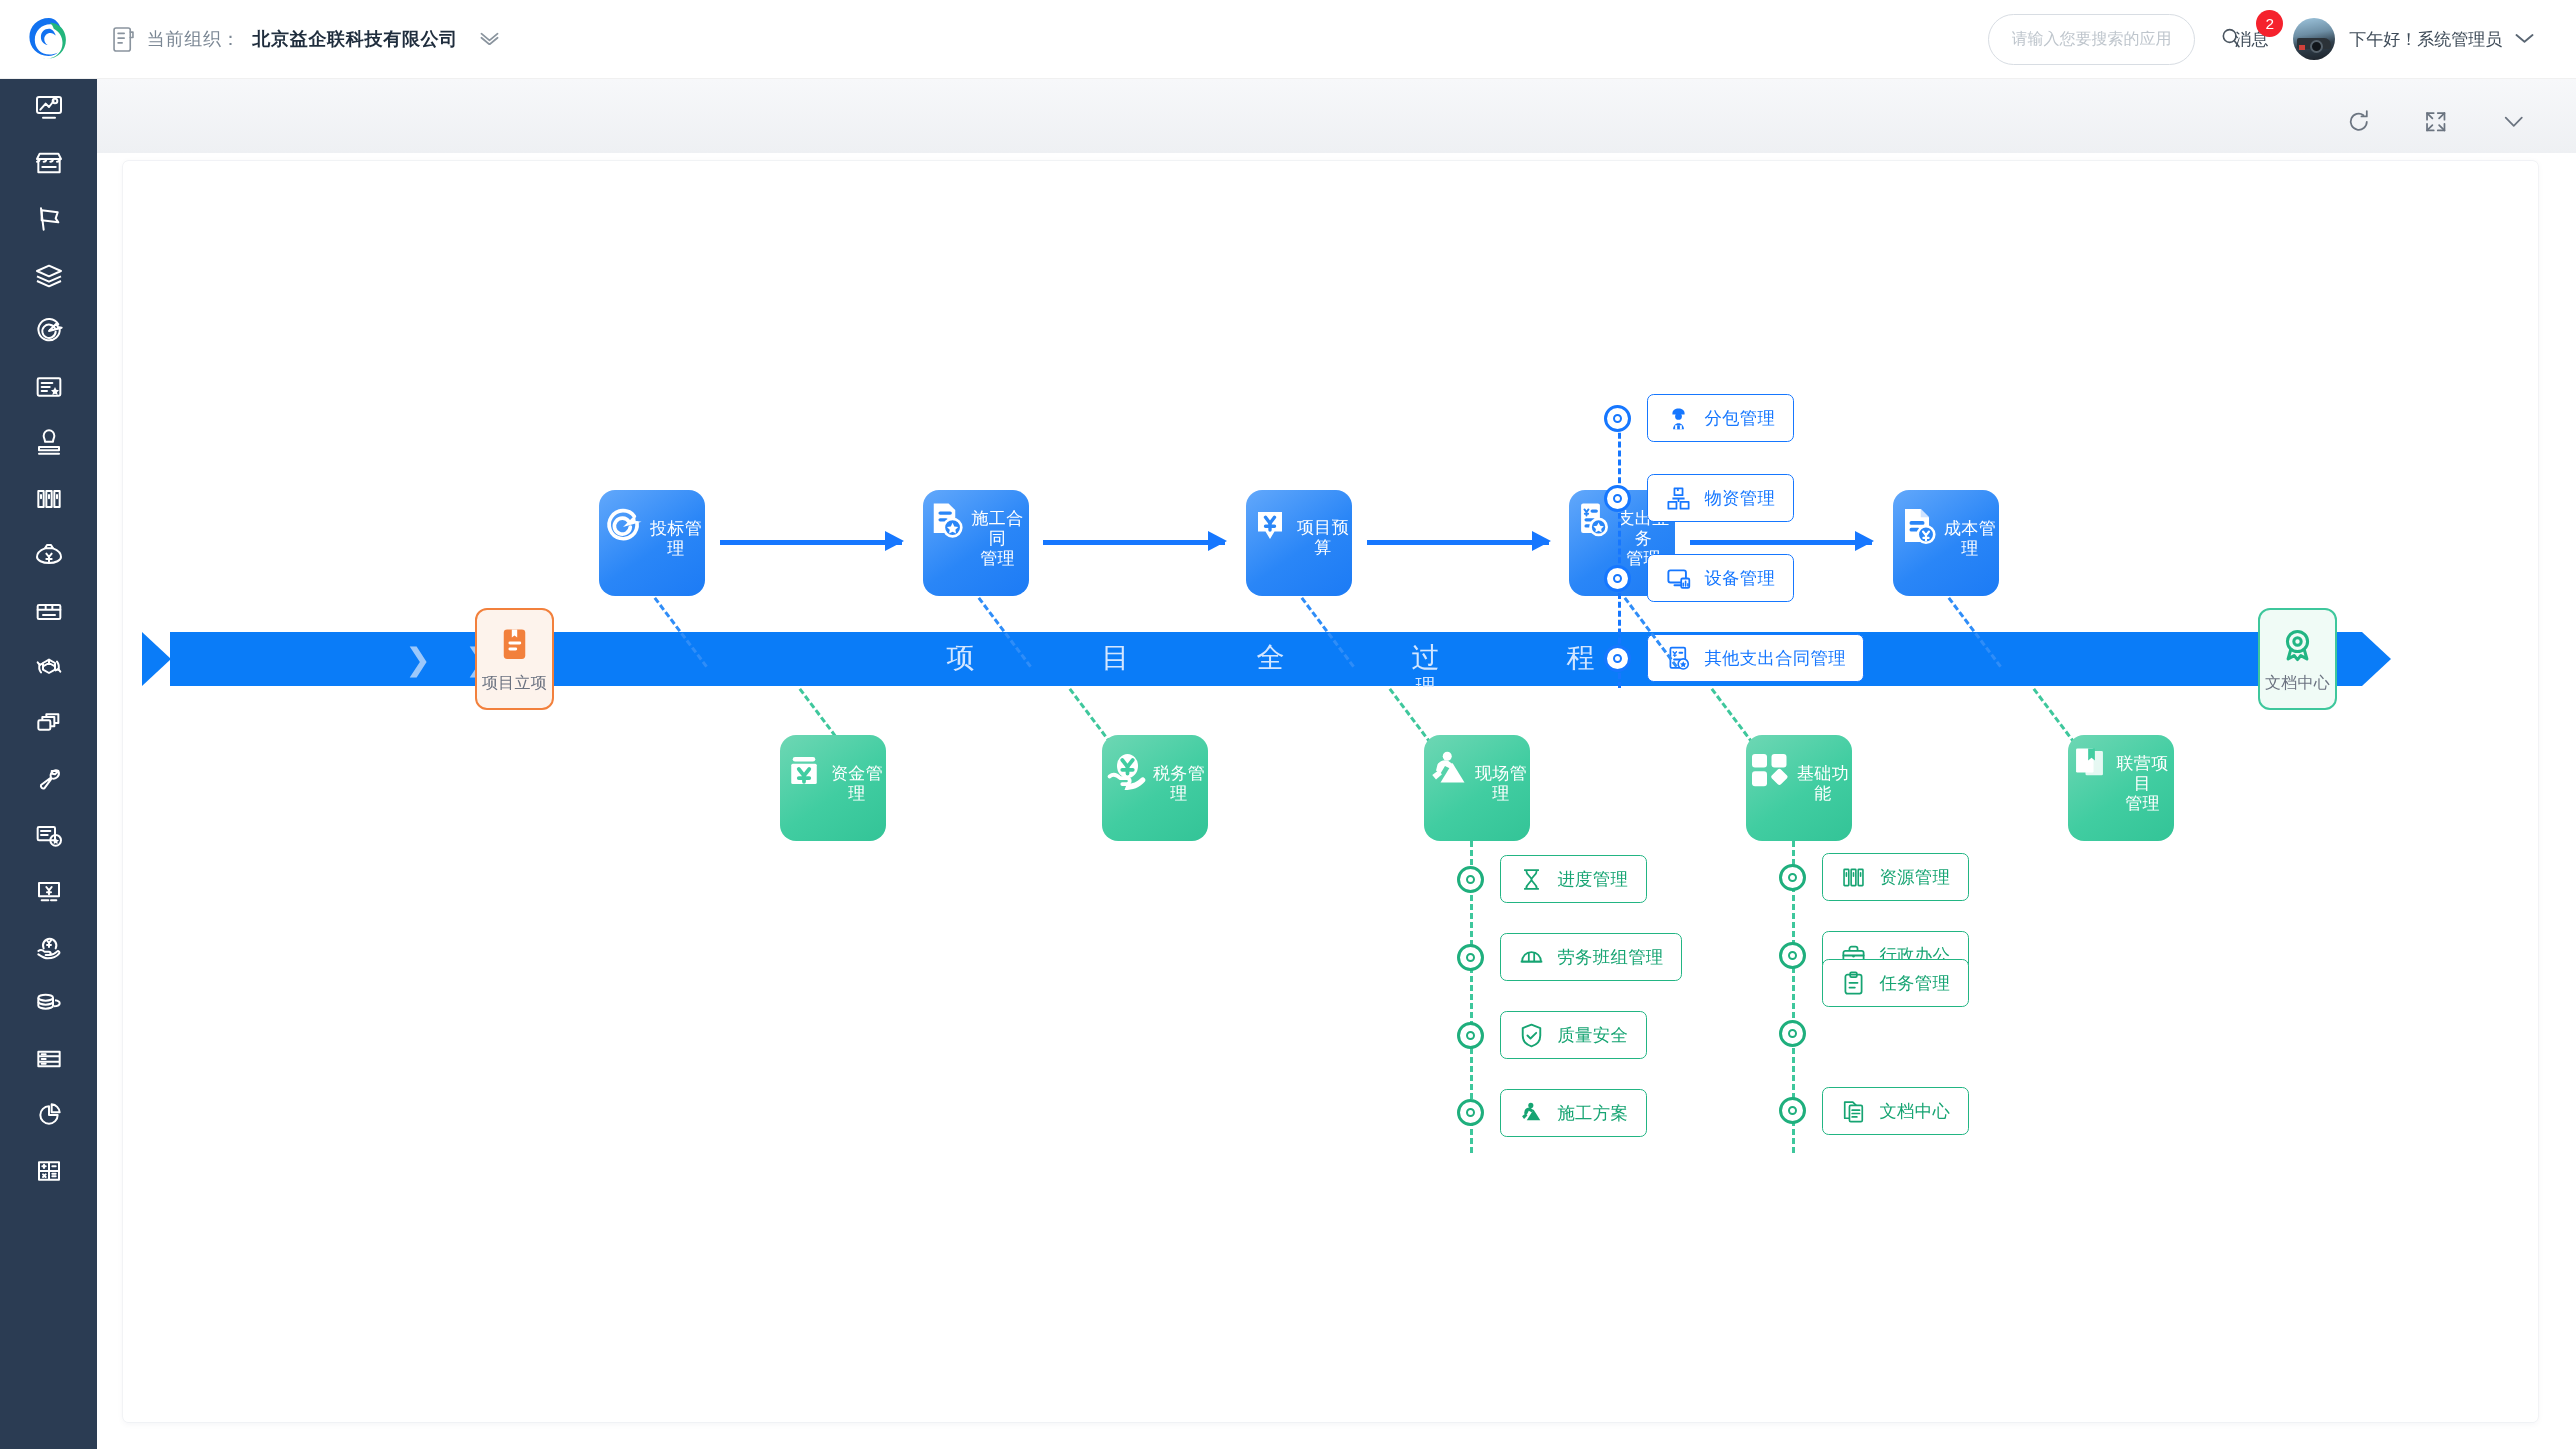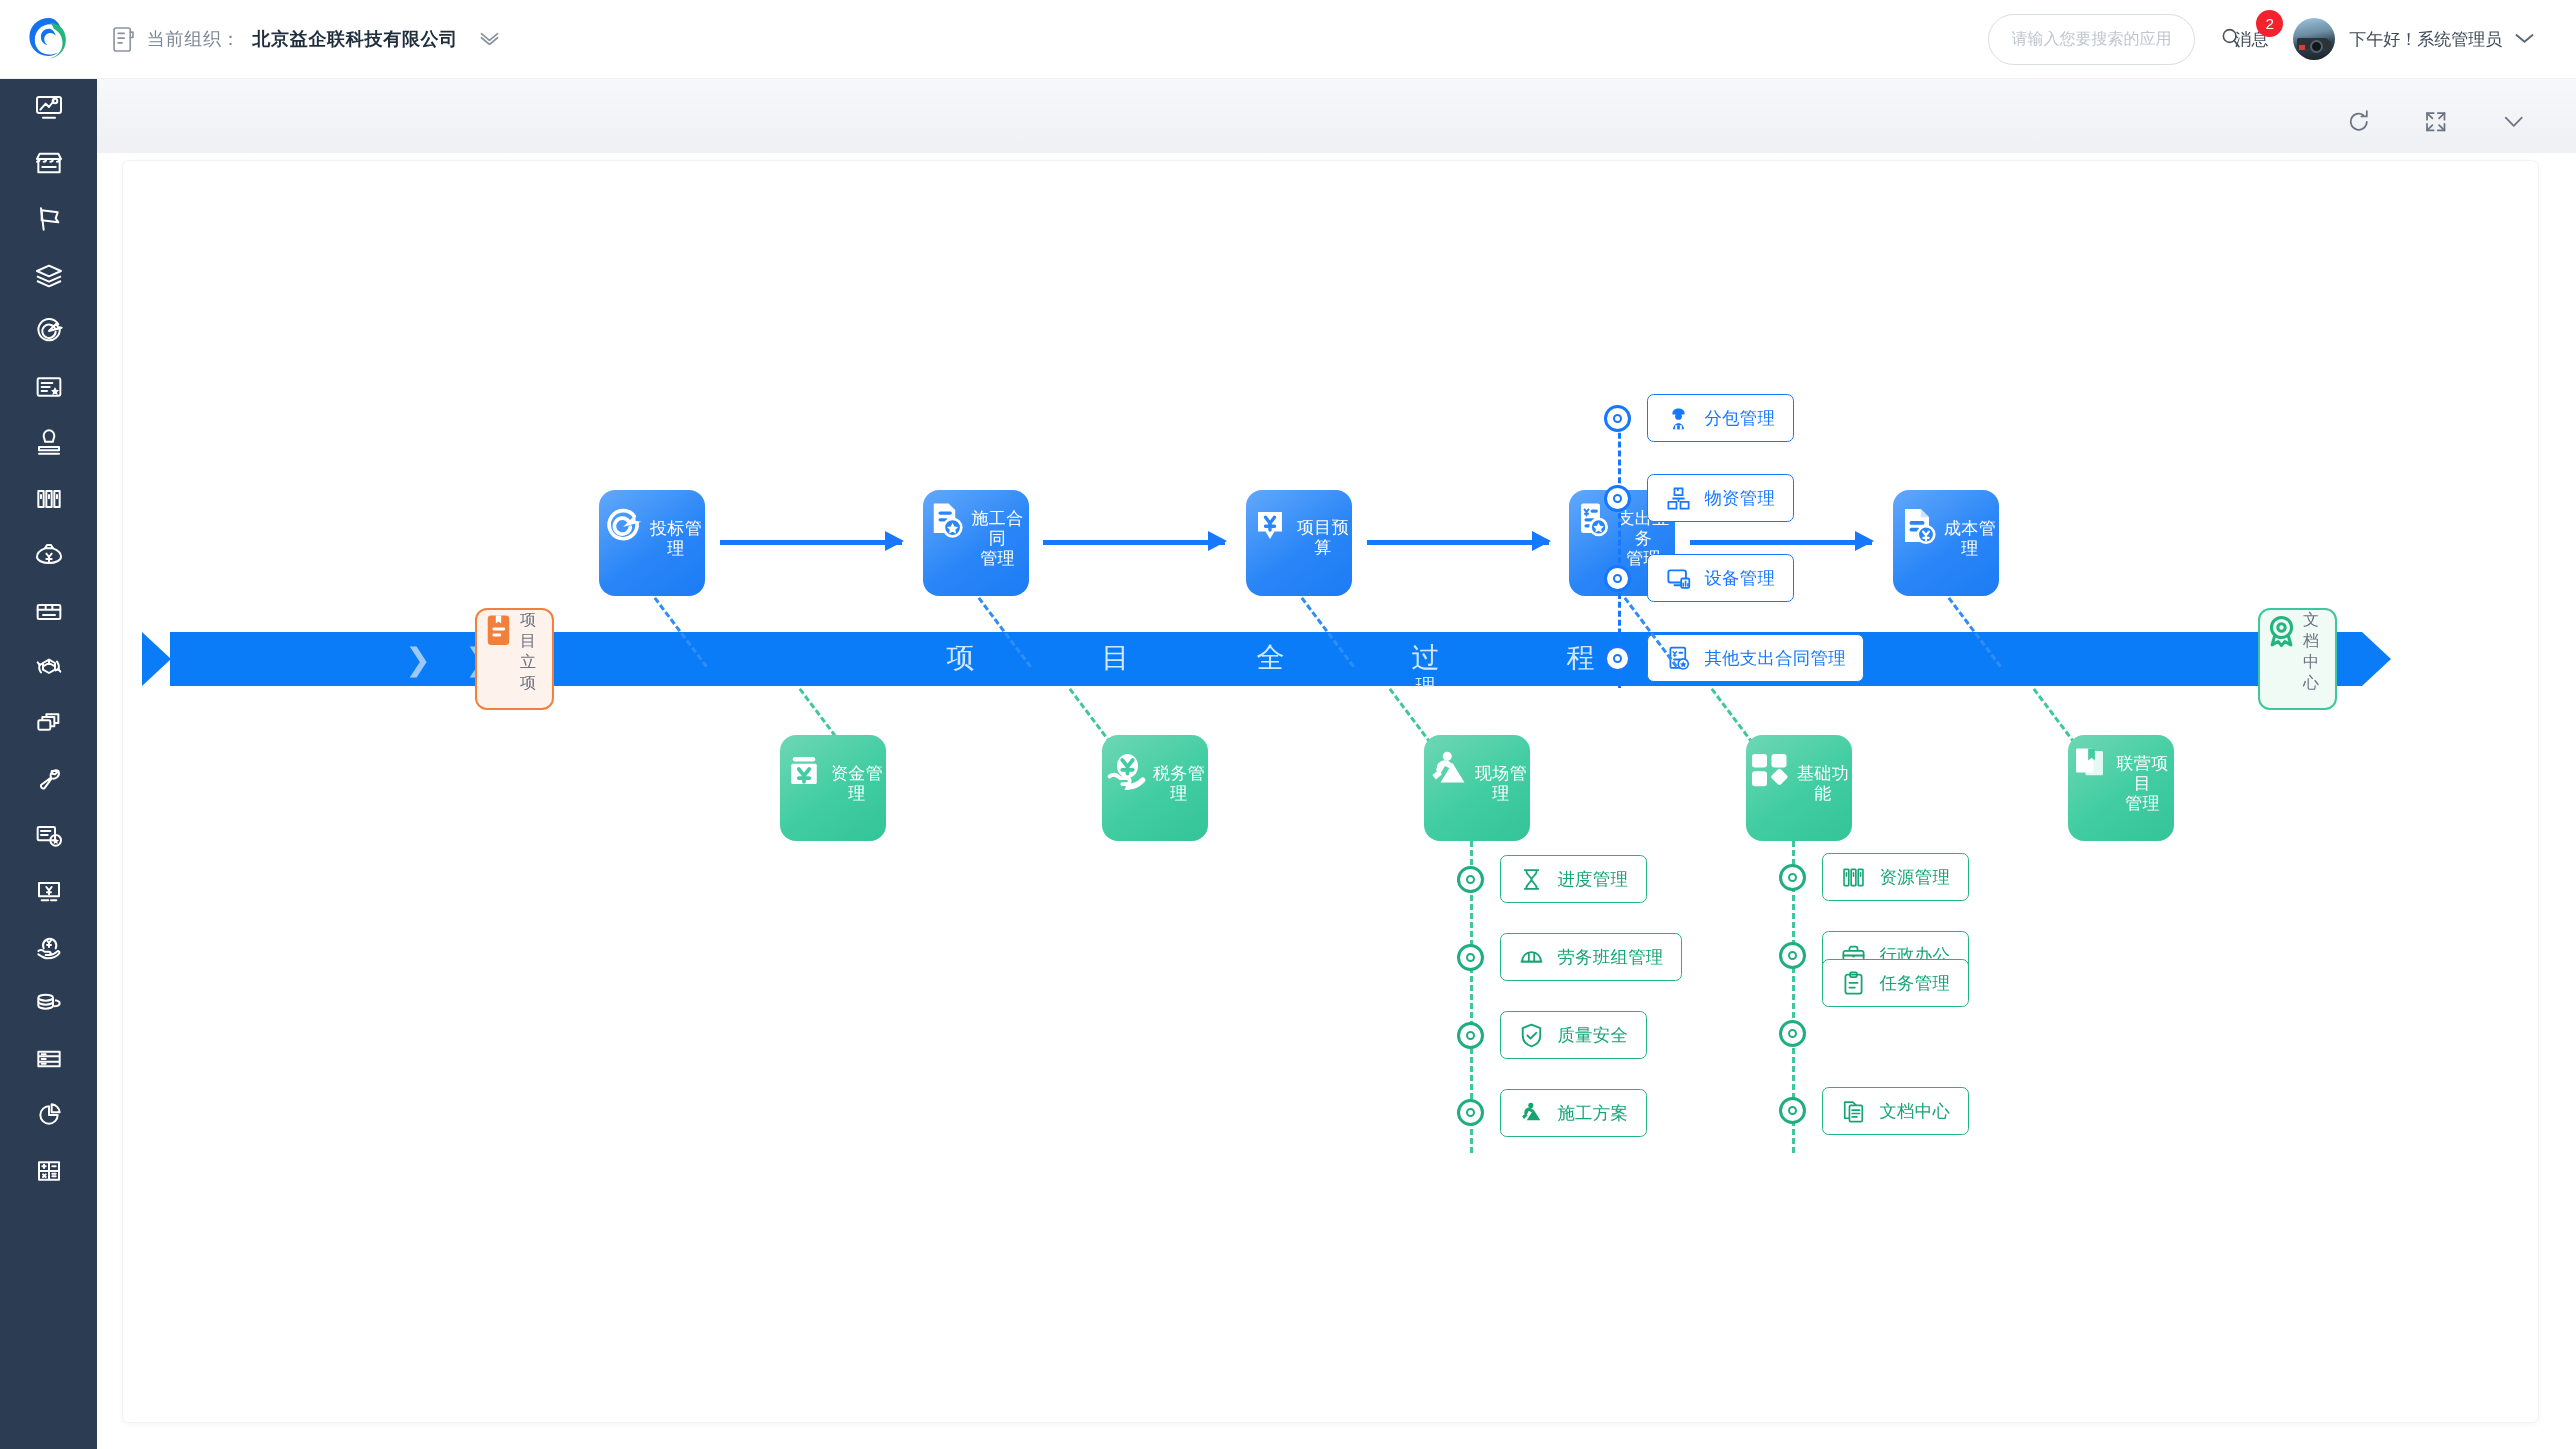--- a/index.html
+++ b/index.html
@@ -178,21 +178,21 @@
     position:absolute; color:#d3e6ff; font-size:28px; line-height:29.5px;
     top:482px; width:31px; text-align:center; letter-spacing:0;
   }
   .ribbon-chev {
     position:absolute; color:#9cc8fb; font-size:31px; top:480px; font-weight:300;
   }
 
   
   .milestone {
     position:absolute; width:79px; height:102px; border-radius:12px;
-    display:flex; align-items:flex-start; justify-content:center;
+    display:flex; flex-direction:column; align-items:center; justify-content:center;
     cursor:pointer;
   }
   .milestone .ms-icon { width:43px; height:43px; margin-bottom:5.4px; }
   .milestone .ms-icon svg { width:43px; height:43px; display:block; }
   .milestone .ms-label { font-size:16px; color:#6b7280; letter-spacing:0.3px; }
   .milestone.orange { background:#fdf3ec; border:2px solid #f2803c; }
   .milestone.greenm { background:#f0fbf6; border:2px solid #3ec79c; }
 </style>
 </head>
 <body>

